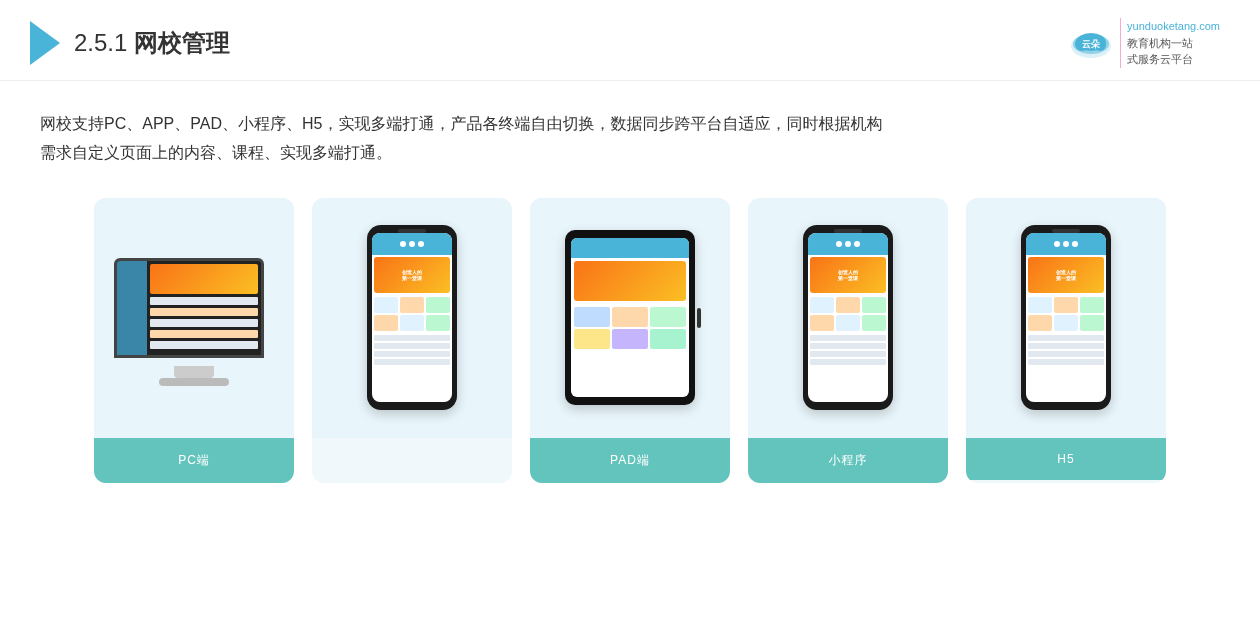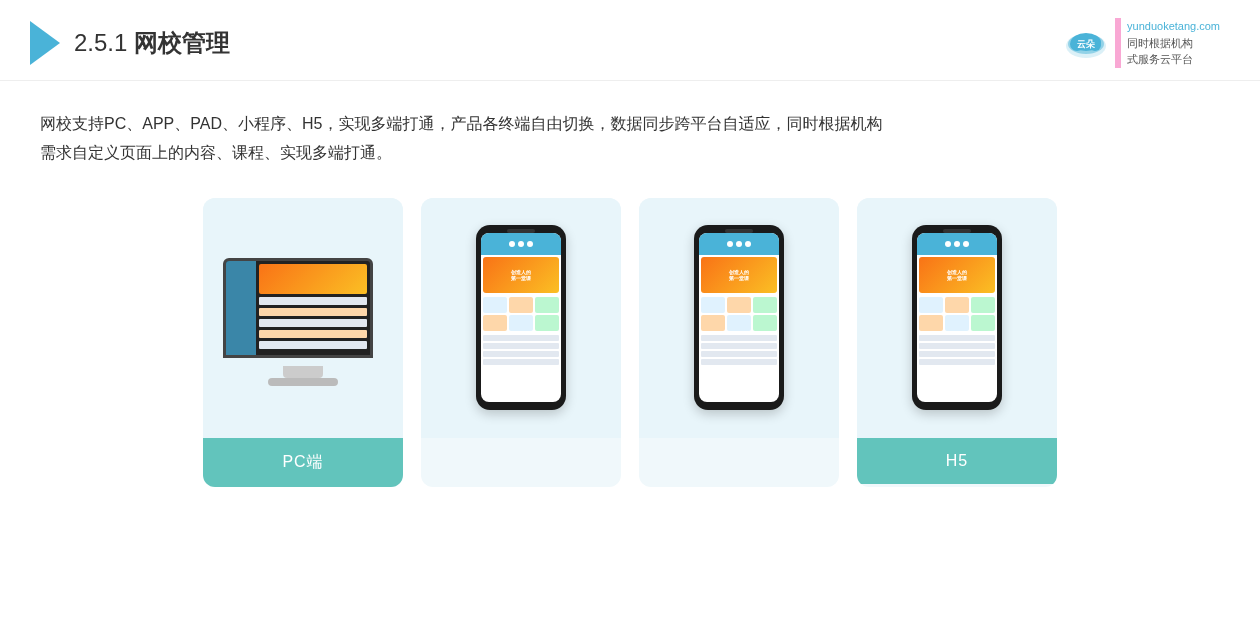--- a/index.html
+++ b/index.html
@@ -52,21 +52,21 @@
     }
     .cloud-icon {
       width: 46px;
       height: 38px;
     }
     .brand-text {
       display: flex;
       flex-direction: column;
       font-size: 11px;
       color: #555;
-      border-left: 6px solid #f9a8d4;
+      border-left: 1px solid #f9a8d4;
       padding-left: 6px;
       line-height: 1.5;
     }
     .brand-url {
       color: #4ab3d8;
       font-size: 11px;
     }
 
     
     .description {
@@ -100,21 +100,21 @@
       align-items: center;
       justify-content: center;
       background: #e8f5fa;
       padding: 16px;
     }
     .card-label {
       width: 100%;
       background: #62c4bc;
       color: #fff;
       text-align: center;
-      font-size: 16px;
+      font-size: 12px;
       padding: 14px 16px;
       font-weight: 500;
       letter-spacing: 1px;
     }
 
     
     .device-pc {
       position: relative;
       width: 160px;
       height: 120px;
@@ -327,21 +327,21 @@
     <svg class="cloud-icon" viewBox="0 0 46 38" xmlns="http://www.w3.org/2000/svg">
       <ellipse cx="23" cy="22" rx="20" ry="12" fill="#4ab3d8" opacity="0.2"></ellipse>
       <ellipse cx="23" cy="20" rx="18" ry="10" fill="#4ab3d8" opacity="0.5"></ellipse>
       <ellipse cx="23" cy="18" rx="15" ry="9" fill="#4ab3d8"></ellipse>
       <circle cx="14" cy="20" r="7" fill="#4ab3d8"></circle>
       <circle cx="32" cy="21" r="6" fill="#4ab3d8"></circle>
       <text x="23" y="23" text-anchor="middle" font-size="9" fill="#fff" font-weight="bold">云朵</text>
     </svg>
     <div class="brand-text">
       <span class="brand-url">yunduoketang.com</span>
-      <span>同时根据机构</span>
+      <span>教育机构一站</span>
       <span>式服务云平台</span>
     </div>
   </div>
 </div>
 
 <div class="description">
   <p>网校支持PC、APP、PAD、小程序、H5，实现多端打通，产品各终端自由切换，数据同步跨平台自适应，同时根据机构</p>
   <p>需求自定义页面上的内容、课程、实现多端打通。</p>
 </div>
 
@@ -392,20 +392,39 @@
             <div class="phone-row"></div>
             <div class="phone-row"></div>
             <div class="phone-row"></div>
             <div class="phone-row"></div>
           </div>
         </div>
       </div>
     </div>
   </div>
 
+  <div class="card">
+    <div class="card-image-area">
+      <div class="device-tablet">
+        <div class="tablet-screen">
+          <div class="tablet-header"></div>
+          <div class="tablet-banner"></div>
+          <div class="tablet-grid">
+            <div class="tablet-grid-item"></div>
+            <div class="tablet-grid-item"></div>
+            <div class="tablet-grid-item"></div>
+            <div class="tablet-grid-item"></div>
+            <div class="tablet-grid-item"></div>
+            <div class="tablet-grid-item"></div>
+          </div>
+        </div>
+      </div>
+    </div>
+    <div class="card-label">PAD端</div>
+  </div>
 
   <div class="card">
     <div class="card-image-area">
       <div class="device-phone">
         <div class="phone-screen">
           <div class="phone-header">
             <div class="phone-icon-dot"></div>
             <div class="phone-icon-dot"></div>
             <div class="phone-icon-dot"></div>
           </div>
@@ -422,20 +441,21 @@
           </div>
           <div class="phone-rows">
             <div class="phone-row"></div>
             <div class="phone-row"></div>
             <div class="phone-row"></div>
             <div class="phone-row"></div>
           </div>
         </div>
       </div>
     </div>
+    <div class="card-label">小程序</div>
   </div>
 
   <div class="card">
     <div class="card-image-area">
       <div class="device-phone">
         <div class="phone-screen">
           <div class="phone-header">
             <div class="phone-icon-dot"></div>
             <div class="phone-icon-dot"></div>
             <div class="phone-icon-dot"></div>

